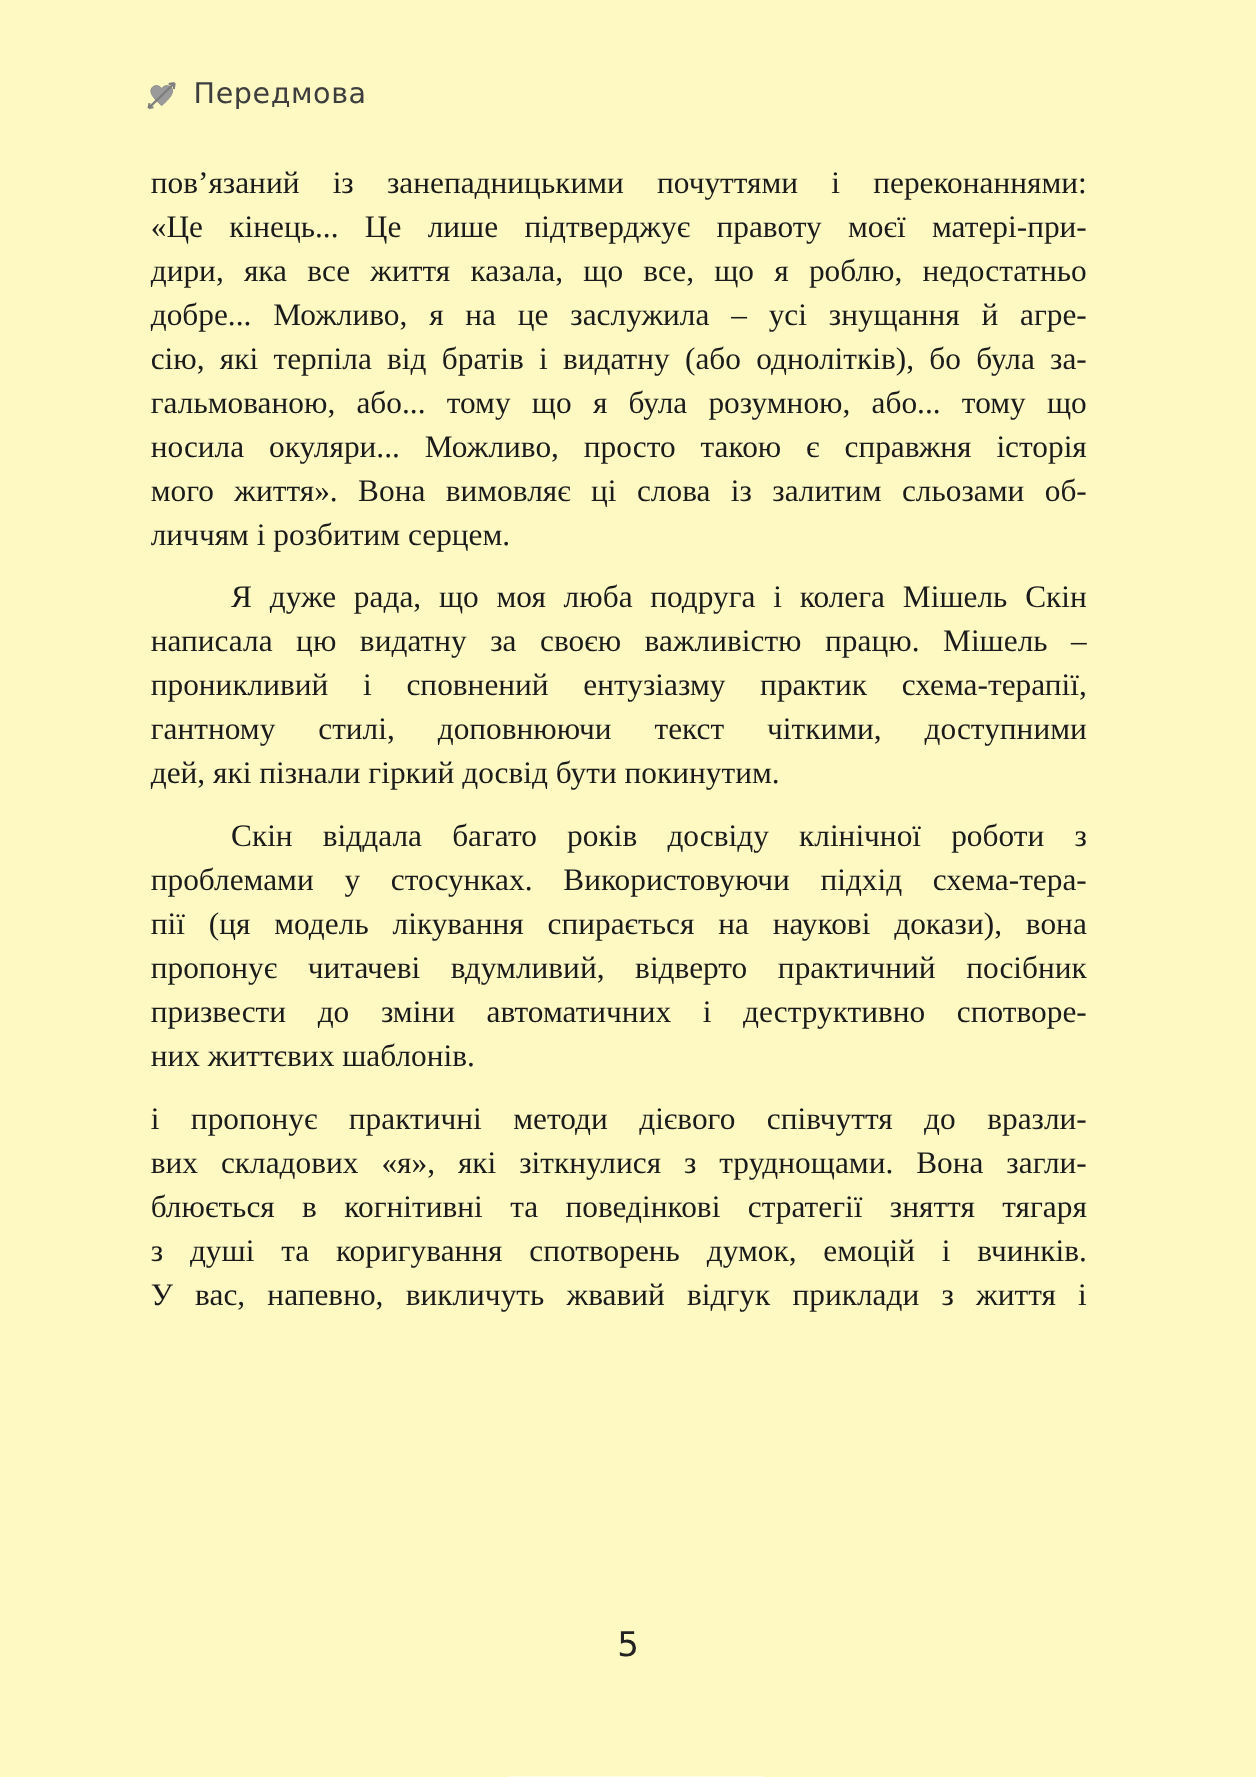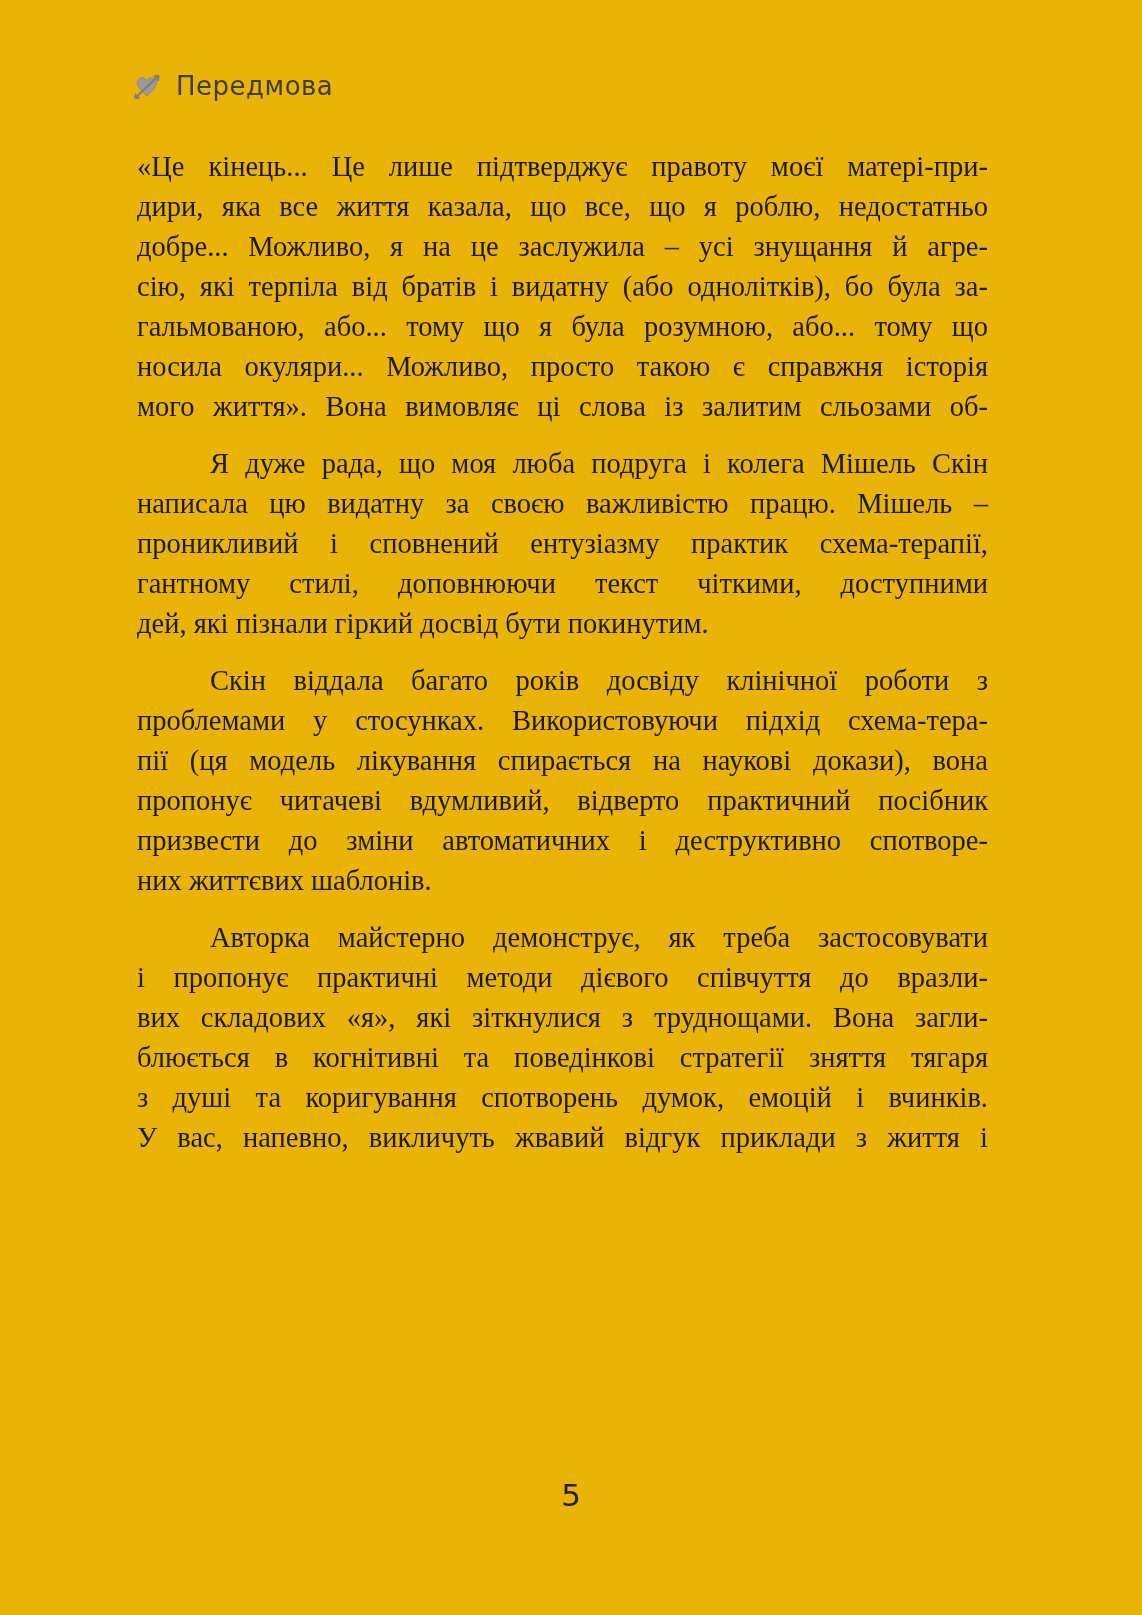--- a/index.html
+++ b/index.html
@@ -1,20 +1,20 @@
 <!DOCTYPE html>
 <html><head>
 <meta charset="utf-8">
 <style>
   html, body { margin: 0; padding: 0; background: #ffffff; }
   .sheet {
     position: relative;
     width: 1142px;
     height: 1615px;
-    background: #eab308;
+    background: #fef9c3;
     overflow: hidden;
   }
   .header {
     position: absolute;
     left: 131px;
     top: 70px;
     display: flex;
     align-items: center;
     gap: 13px;
   }
@@ -74,48 +74,49 @@
         <path d="M20.8 4.2 L16.8 4.9 M20.8 4.2 L20.2 8.2" stroke="#7e7e7e" stroke-width="1.5" fill="none"></path>
         <path d="M3 21.2 L6.4 20.6 M3 21.2 L3.7 17.8" stroke="#7e7e7e" stroke-width="1.4" fill="none"></path>
       </svg>
     </span>
     <span class="title">Передмова</span>
   </div>
 
   <div class="content">
 
     <div class="para">
+      <div class="line">пов’язаний із занепадницькими почуттями і переконаннями:</div>
       <div class="line">«Це кінець... Це лише підтверджує правоту моєї матері-при-</div>
       <div class="line">дири, яка все життя казала, що все, що я роблю, недостатньо</div>
       <div class="line">добре... Можливо, я на це заслужила – усі знущання й агре-</div>
       <div class="line">сію, які терпіла від братів і видатну (або однолітків), бо була за-</div>
       <div class="line">гальмованою, або... тому що я була розумною, або... тому що</div>
       <div class="line">носила окуляри... Можливо, просто такою є справжня історія</div>
       <div class="line">мого життя». Вона вимовляє ці слова із залитим сльозами об-</div>
+      <div class="line end">личчям і розбитим серцем.</div>
     </div>
 
     <div class="para">
       <div class="line indent">Я дуже рада, що моя люба подруга і колега Мішель Скін</div>
       <div class="line">написала цю видатну за своєю важливістю працю. Мішель –</div>
       <div class="line">проникливий і сповнений ентузіазму практик схема-терапії,</div>
       <div class="line">гантному стилі, доповнюючи текст чіткими, доступними</div>
       <div class="line end">дей, які пізнали гіркий досвід бути покинутим.</div>
     </div>
 
     <div class="para">
       <div class="line indent">Скін віддала багато років досвіду клінічної роботи з</div>
       <div class="line">проблемами у стосунках. Використовуючи підхід схема-тера-</div>
       <div class="line">пії (ця модель лікування спирається на наукові докази), вона</div>
       <div class="line">пропонує читачеві вдумливий, відверто практичний посібник</div>
       <div class="line">призвести до зміни автоматичних і деструктивно спотворе-</div>
       <div class="line end">них життєвих шаблонів.</div>
     </div>
 
     <div class="para">
-      <div class="line indent">Авторка майстерно демонструє, як треба застосовувати</div>
       <div class="line">і пропонує практичні методи дієвого співчуття до вразли-</div>
       <div class="line">вих складових «я», які зіткнулися з труднощами. Вона загли-</div>
       <div class="line">блюється в когнітивні та поведінкові стратегії зняття тягаря</div>
       <div class="line">з душі та коригування спотворень думок, емоцій і вчинків.</div>
       <div class="line">У вас, напевно, викличуть жвавий відгук приклади з життя і</div>
     </div>
 
   </div>
 
   <div class="pagenum">5</div>

